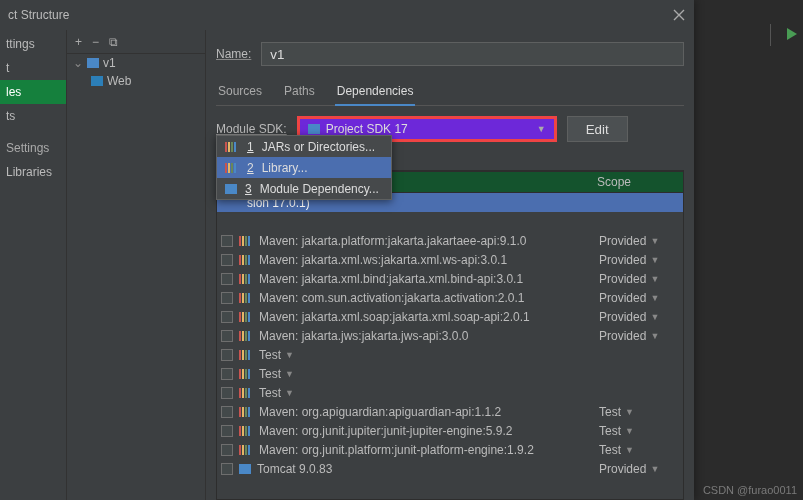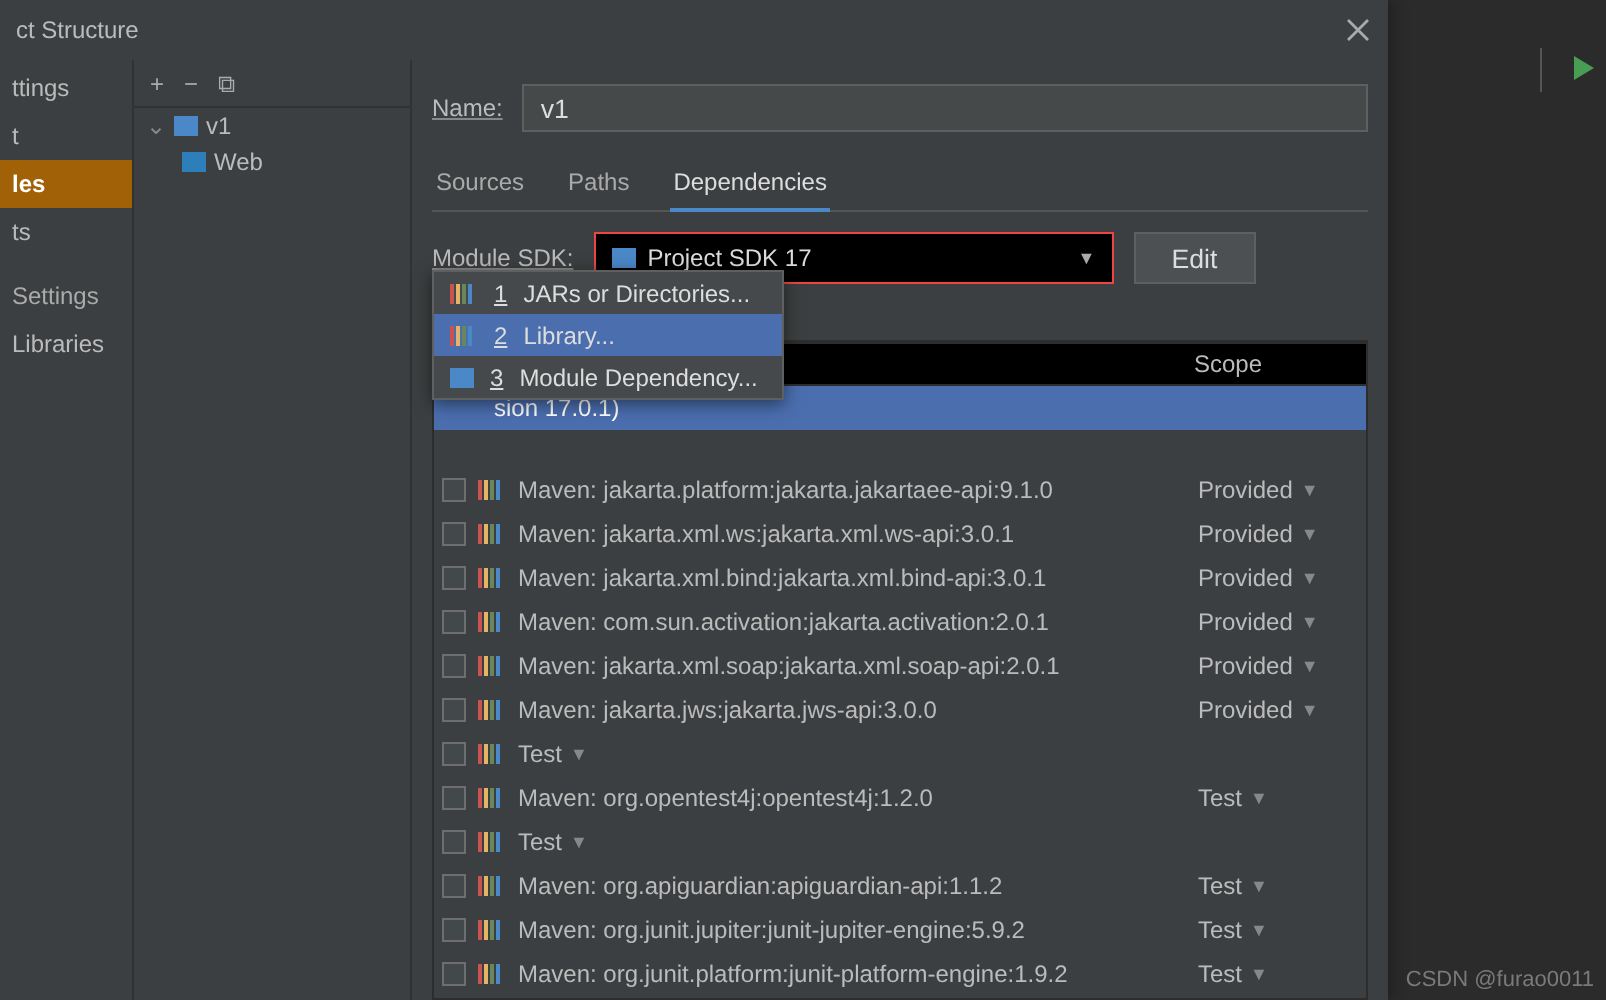--- a/index.html
+++ b/index.html
@@ -4,47 +4,47 @@
 <style>
   * { margin:0; padding:0; box-sizing:border-box; font-family:"Segoe UI",Arial,sans-serif; }
   body { background:#2b2b2b; width:803px; height:500px; overflow:hidden; color:#bbb; font-size:12px; position:relative; }
   .dialog { position:absolute; left:0; top:0; width:694px; height:500px; background:#3c3f41; box-shadow:2px 0 8px rgba(0,0,0,.3); display:flex; flex-direction:column; }
   .titlebar { height:30px; display:flex; align-items:center; padding:0 8px; color:#bbb; justify-content:space-between; }
   .titlebar .title { font-size:12px; }
   .close-x { width:14px; height:14px; color:#888; cursor:pointer; }
   .body { display:flex; flex:1; min-height:0; }
   .sidebar { width:66px; background:#3c3f41; display:flex; flex-direction:column; padding-top:2px; }
   .sidebar .item { height:24px; line-height:24px; padding:0 6px; color:#bbb; white-space:nowrap; overflow:hidden; }
-  .sidebar .item.sel { background:#a16207; color:#fff;font-weight:bold; }
+  .sidebar .item.sel { background:#15803d; color:#fff; }
   .sidebar .heading { margin-top:8px; color:#aaa; }
   .tree { width:140px; background:#3c3f41; border-left:1px solid #323232; border-right:1px solid #323232; }
   .tree .toolbar { height:24px; display:flex; gap:10px; align-items:center; padding:0 8px; color:#aaa; border-bottom:1px solid #323232; }
   .tree .row { display:flex; align-items:center; gap:4px; padding:2px 6px; }
   .tree .row .chev { width:10px; color:#888; }
   .folder-ic { width:12px; height:10px; background:#4a88c7; display:inline-block; }
   .web-ic { width:12px; height:10px; background:#2c7fb8; display:inline-block; margin-left:18px; }
   .main { flex:1; display:flex; flex-direction:column; padding:8px 10px 0 10px; min-width:0; }
   .name-row { display:flex; align-items:center; gap:10px; margin:4px 0 14px 0; }
   .name-row .lbl { text-decoration:underline; text-decoration-color:#888; }
   .name-input { flex:1; height:24px; background:#45494a; border:1px solid #5e6060; color:#ddd; padding:0 8px; }
   .tabs { display:flex; gap:18px; border-bottom:1px solid #555; }
   .tab { padding:4px 2px 6px 2px; color:#aaa; cursor:pointer; }
   .tab.active { color:#ddd; border-bottom:2px solid #4a88c7; margin-bottom:-1px; }
   .sdk-row { display:flex; align-items:center; gap:10px; margin:10px 0 8px 0; }
   .sdk-row .lbl { text-decoration:underline; text-decoration-color:#888; }
-  .sdk-select { flex:0 0 260px; height:26px; background:#000000; border:1px solid #ef4444; color:#ddd; display:flex; align-items:center; padding:0 8px; gap:6px; justify-content:space-between; }
+  .sdk-select { flex:0 0 260px; height:26px; background:#6d28d9; border:3px solid #ef4444; color:#ddd; display:flex; align-items:center; padding:0 8px; gap:6px; justify-content:space-between; }
   .sdk-select .left { display:flex; align-items:center; gap:6px; }
   .btn { height:26px; padding:0 18px; background:#4c5052; border:1px solid #5e6060; color:#ddd; cursor:pointer; }
   .dep-toolbar { display:flex; gap:10px; align-items:center; color:#8a8a8a; padding:2px 0 4px 0; border-bottom:1px solid #2d2d2d; }
   .dep-toolbar .plus { color:#aeb0b2; }
-  .dep-head { display:flex; background:#000000; border:1px solid #2d2d2d; height:22px; align-items:center; }
+  .dep-head { display:flex; background:#14532d; border:1px solid #2d2d2d; height:22px; align-items:center; }
   .dep-head .c1 { flex:1; padding-left:26px; }
   .dep-head .c2 { width:86px; text-align:left; }
   .dep-list { flex:1; overflow-y:auto; border:1px solid #2d2d2d; border-top:none; position:relative; }
-  .dep-row { display:flex; align-items:center; height:19px; padding:11px 4px; gap:6px; }
+  .dep-row { display:flex; align-items:center; height:19px; padding:0 4px; gap:6px; }
   .dep-row.hidden-under { background:#4b6eaf; color:#fff; padding-left:30px; }
   .cb { width:12px; height:12px; border:1px solid #6e6e6e; background:#43494a; flex:none; }
   .lib-ic { width:14px; display:flex; gap:1px; flex:none; }
   .lib-ic span { width:2px; height:10px; }
   .lib-ic .a{background:#c75450;} .lib-ic .b{background:#e5b567;} .lib-ic .c{background:#6a8759;} .lib-ic .d{background:#4a88c7;}
   .dep-name { flex:1; white-space:nowrap; overflow:hidden; text-overflow:ellipsis; }
   .scope { width:80px; color:#bbb; display:flex; align-items:center; gap:4px; }
   .scope .dd { color:#888; font-size:9px; }
   .popup { position:absolute; left:216px; top:135px; width:176px; background:#46494b; border:1px solid #5e6060; box-shadow:0 2px 8px rgba(0,0,0,.5); z-index:10; }
   .popup .pi { display:flex; align-items:center; gap:8px; height:21px; padding:0 8px; color:#ddd; }
@@ -230,21 +230,20 @@
               </span>
             </div>
             <div class="dep-row">
               <span class="cb"></span>
               <span class="lib-ic">
                 <span class="a"></span>
                 <span class="b"></span>
                 <span class="c"></span>
                 <span class="d"></span>
               </span>
-              <span class="dep-name">Maven: org.opentest4j:opentest4j:1.2.0</span>
               <span class="scope">
                 <span>Test</span>
                 <span class="dd">▼</span>
               </span>
             </div>
             <div class="dep-row">
               <span class="cb"></span>
               <span class="lib-ic">
                 <span class="a"></span>
                 <span class="b"></span>

